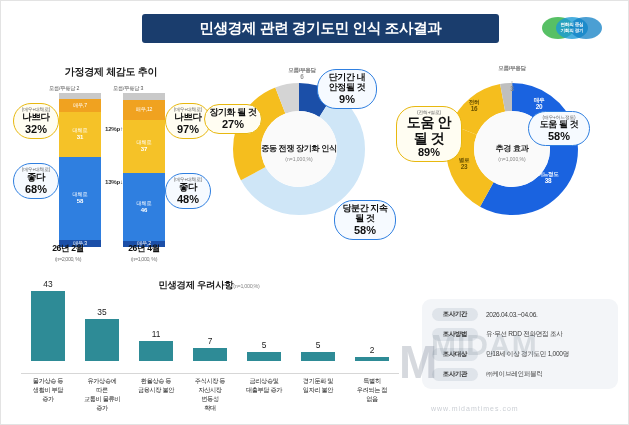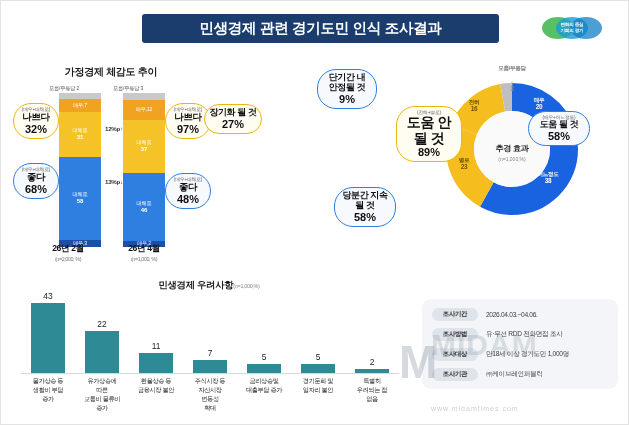--- a/index.html
+++ b/index.html
@@ -113,21 +113,21 @@
   
   .panel4 { position: absolute; left: 12px; top: 278px; width: 392px; height: 142px; }
   .p4-title {
     position: absolute; left: 0; right: 0; top: 0;
     text-align: center; font-size: 9.4px; font-weight: bold; color: #1b1b1b;
     letter-spacing: -0.3px;
   }
   .p4-title .sub { font-size: 5.4px; font-weight: normal; color: #888; }
   .p4-plot { position: absolute; left: 8px; top: 16px; width: 378px; height: 78px; }
   .p4-axis { position: absolute; left: 8px; top: 94px; width: 378px; height: 1px; background: #d7d7d7; }
-  .colgrp { position: absolute; bottom: 0; width: 54px; text-align: center; }
+  .colgrp { position: absolute; bottom: 12px; width: 54px; text-align: center; }
   .colbar { width: 34px; margin: 0 auto; background: #2e8b96; }
   .colval {
     position: absolute; left: 0; right: 0; bottom: 100%;
     font-size: 8.4px; color: #222; margin-bottom: 2px;
   }
   .collab {
     position: absolute; top: 98px; width: 54px; text-align: center;
     font-size: 6.2px; color: #222; line-height: 1.45; letter-spacing: -0.4px;
   }
 
@@ -253,31 +253,48 @@
     <div class="callout blue" style="left:152px; top:110px; width:46px;">
       <span class="cap">(매우+대체로)</span>
       <span class="ttl">좋다</span>
       <span class="pct">48%</span>
     </div>
 
     <div class="delta" style="left:92px; top:62px;">12%p↑</div>
     <div class="delta" style="left:92px; top:115px;">13%p↓</div>
   </div>
 
+  <div class="donut" style="left:228px; top:78px; width:140px; height:140px;">
+    <svg width="140" height="140" viewBox="0 0 140 140">
+      <circle cx="70" cy="70" r="52" fill="none" stroke="#1b4fa8" stroke-width="28" stroke-dasharray="29.4 297.3" stroke-dashoffset="0" transform="rotate(-90 70 70)"></circle>
+      <circle cx="70" cy="70" r="52" fill="none" stroke="#cfe6f7" stroke-width="28" stroke-dasharray="189.5 137.2" stroke-dashoffset="-29.4" transform="rotate(-90 70 70)"></circle>
+      <circle cx="70" cy="70" r="52" fill="none" stroke="#f5be1e" stroke-width="28" stroke-dasharray="88.2 238.5" stroke-dashoffset="-218.9" transform="rotate(-90 70 70)"></circle>
+      <circle cx="70" cy="70" r="52" fill="none" stroke="#d4d4d4" stroke-width="28" stroke-dasharray="19.6 307.1" stroke-dashoffset="-307.1" transform="rotate(-90 70 70)"></circle>
+      <circle cx="70" cy="70" r="38" fill="#fafafa"></circle>
+    </svg>
+    <div class="donut-center" style="top:58px;">
+      <span class="dc-title">중동 전쟁 장기화 인식</span>
+      <span class="dc-sub">(n=1,000,%)</span>
+    </div>
+    <div class="slice-lab" style="left:50px; top:-12px; color:#777; width:46px;">
+      <span>모름/무응답</span>
+      <span class="n" style="color:#999;">6</span>
+    </div>
+  </div>
 
   <div class="callout blue" style="left:316px; top:68px; width:60px;">
     <span class="ttl" style="font-size:9px;">단기간 내</span>
     <span class="ttl" style="font-size:9px;">안정될 것</span>
     <span class="pct">9%</span>
   </div>
   <div class="callout" style="left:203px; top:103px; width:58px;">
     <span class="ttl" style="font-size:9px;">장기화 될 것</span>
     <span class="pct">27%</span>
   </div>
-  <div class="callout blue" style="left:333px; top:186px; width:62px;text-align:center;">
+  <div class="callout blue" style="left:333px; top:199px; width:62px;text-align:center;">
     <span class="ttl" style="font-size:9px;">당분간 지속될 것</span>
     <span class="pct">58%</span>
   </div>
 
   <div class="donut" style="left:441px; top:78px; width:140px; height:140px;">
     <svg width="140" height="140" viewBox="0 0 140 140">
       <circle cx="70" cy="70" r="52" fill="none" stroke="#1a63e0" stroke-width="28" stroke-dasharray="65.3 261.4" stroke-dashoffset="0" transform="rotate(-90 70 70)"></circle>
       <circle cx="70" cy="70" r="52" fill="none" stroke="#1a63e0" stroke-width="28" stroke-dasharray="124.1 202.6" stroke-dashoffset="-65.3" transform="rotate(-90 70 70)"></circle>
       <circle cx="70" cy="70" r="52" fill="none" stroke="#f5be1e" stroke-width="28" stroke-dasharray="75.1 251.6" stroke-dashoffset="-189.4" transform="rotate(-90 70 70)"></circle>
       <circle cx="70" cy="70" r="52" fill="none" stroke="#f5be1e" stroke-width="28" stroke-dasharray="52.3 274.4" stroke-dashoffset="-264.5" transform="rotate(-90 70 70)"></circle>
@@ -329,21 +346,21 @@
       <span>민생경제 우려사항</span><span class="sub">(n=1,000,%)</span>
     </div>
     <div class="p4-plot">
       <div class="colgrp" style="left:0px;">
         <div class="colbar" style="height:70px;">
           <div class="colval">43</div>
         </div>
       </div>
       <div class="colgrp" style="left:54px;">
         <div class="colbar" style="height:42px;">
-          <div class="colval">22</div>
+          <div class="colval">35</div>
         </div>
       </div>
       <div class="colgrp" style="left:108px;">
         <div class="colbar" style="height:20px;">
           <div class="colval">11</div>
         </div>
       </div>
       <div class="colgrp" style="left:162px;">
         <div class="colbar" style="height:13px;">
           <div class="colval">7</div>

